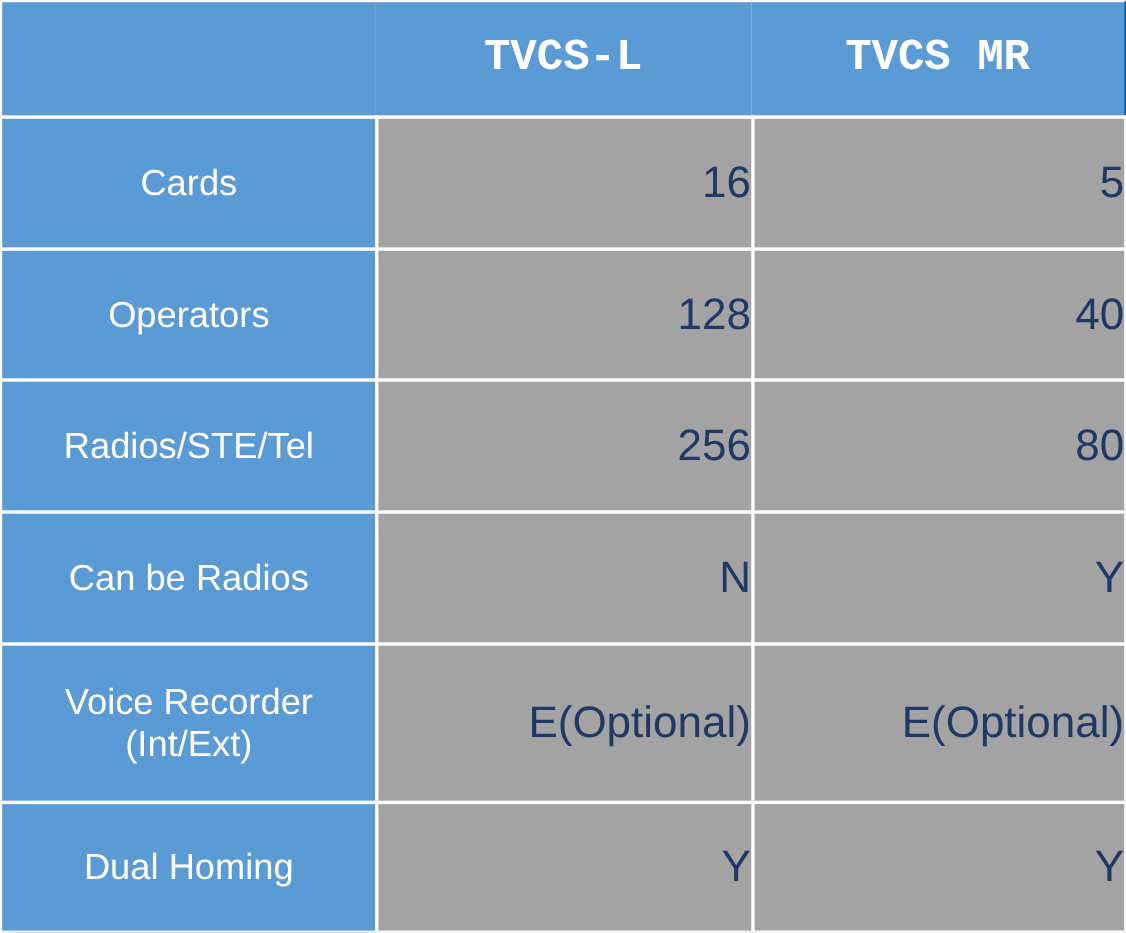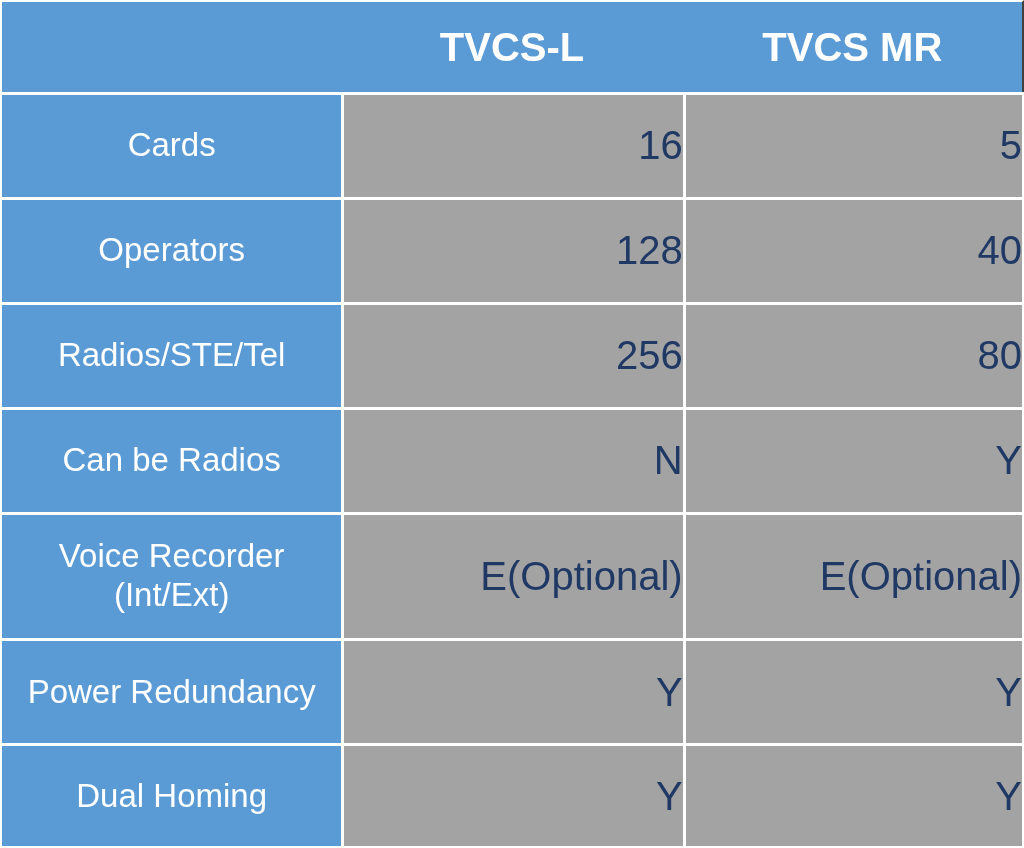--- a/index.html
+++ b/index.html
@@ -20,21 +20,21 @@
     border-collapse: separate;
     border-spacing: 0;
     table-layout: fixed;
     background: #ffffff;
   }
 
   #comparison-table col.col-feature { width: 341px; }
   #comparison-table col.col-data    { width: 341px; }
 
   
-  thead tr { height: 92px; }
+  thead tr { height: 105px; font-family: Liberation Mono, monospace; }
 
   th {
     padding: 0;
     margin: 0;
     border: 0;
     vertical-align: middle;
     text-align: center;
   }
 
   th.header-blank {
@@ -45,21 +45,21 @@
 
   th.header-label {
     background: #5B9BD5;
     color: #ffffff;
     font-size: 40px;
     font-weight: bold;
     letter-spacing: 0px;
     border-top: 2px solid #ffffff;
   }
   th.header-label.last {
-    border-right: 2px solid #404040;
+    border-right: 2px solid #0369a1;
     margin-top: 24px;
   }
 
   
   tbody tr { height: 101px; margin-top: 24px; }
   tbody tr.tall { height: 122px; }
 
   td {
     padding: 0;
     margin: 0;
@@ -151,27 +151,20 @@
 
     <tr class="shade-dark tall">
       <td class="feature-cell">
         <span>Voice Recorder</span>
         <span class="feature-line-2">(Int/Ext)</span>
       </td>
       <td class="value-cell">E(Optional)</td>
       <td class="value-cell last">E(Optional)</td>
     </tr>
 
-    <tr class="shade-light">
-      <td class="feature-cell">
-        <span>Power Redundancy</span>
-      </td>
-      <td class="value-cell">Y</td>
-      <td class="value-cell last">Y</td>
-    </tr>
 
     <tr class="shade-dark">
       <td class="feature-cell">
         <span>Dual Homing</span>
       </td>
       <td class="value-cell">Y</td>
       <td class="value-cell last">Y</td>
     </tr>
 
   </tbody>

